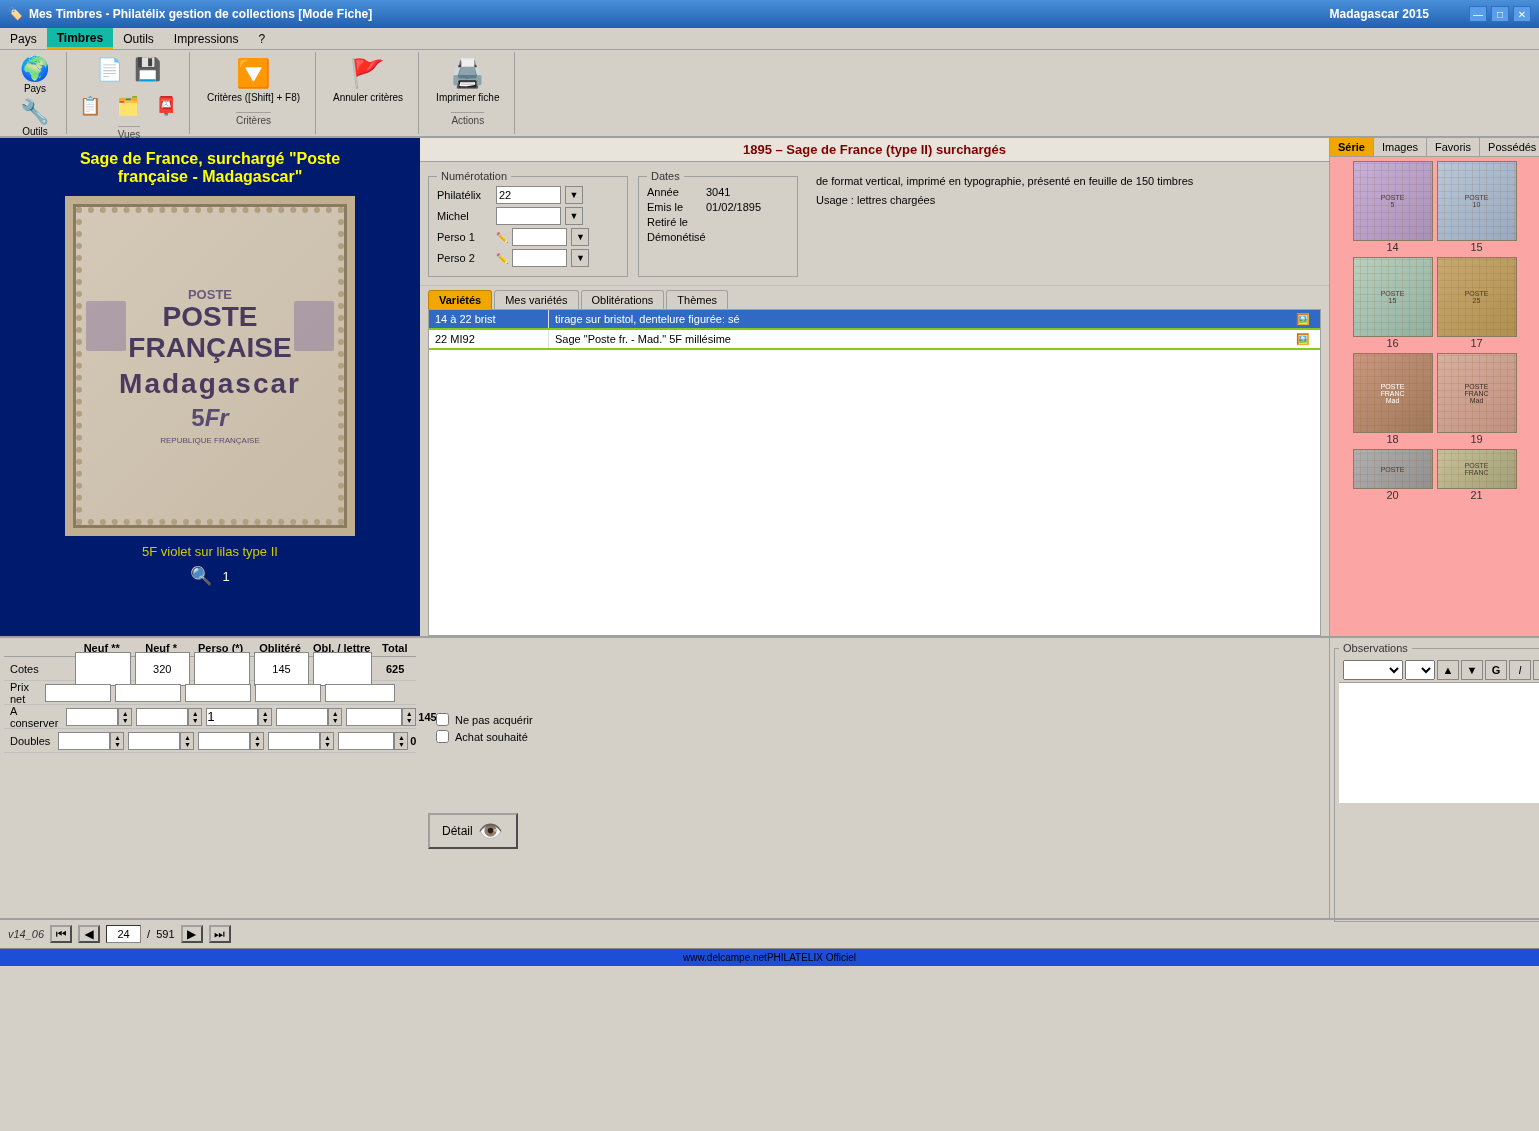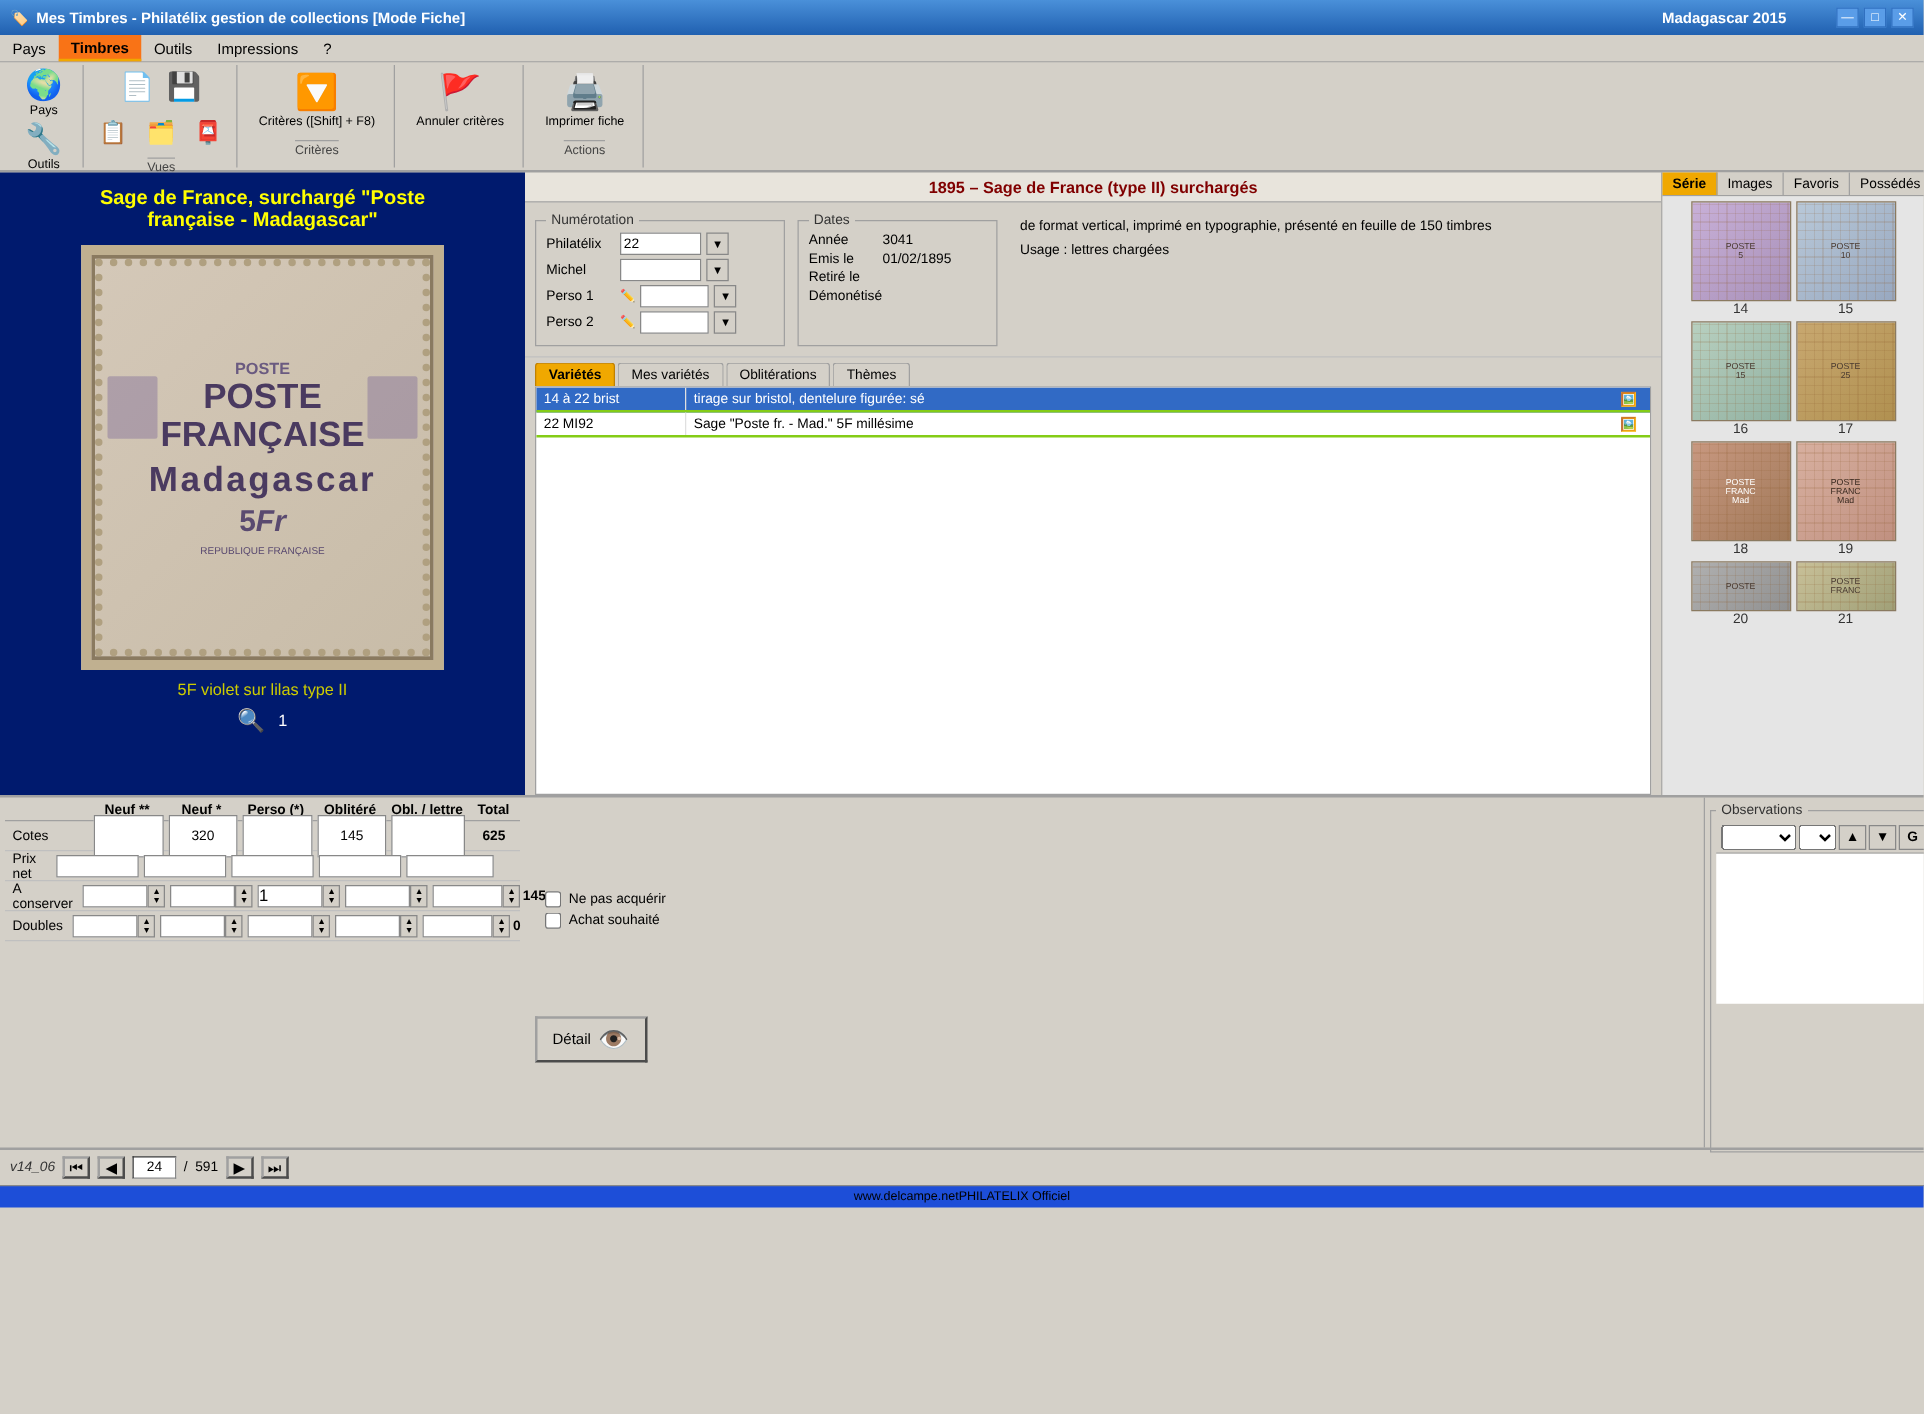--- a/index.html
+++ b/index.html
@@ -37,21 +37,21 @@
       align-items: stretch;
       border-bottom: 1px solid #a0a0a0;
     }
     .menu-item {
       padding: 2px 10px;
       cursor: pointer;
       display: flex; align-items: center;
       font-size: 12px;
     }
     .menu-item:hover, .menu-item.active { background: #316ac5; color: white; }
-    .menu-item.active { background: #f97316; color: #000; font-weight: bold; border-bottom: 2px solid #f0a800; text-align: right; }
+    .menu-item.active { background: #14b8a6; color: #000; font-weight: bold; border-bottom: 2px solid #f0a800; text-align: right; }
 
     
     .toolbar {
       background: #d4d0c8;
       border-bottom: 2px solid #a0a0a0;
       display: flex;
       align-items: stretch;
       padding: 2px 4px;
       gap: 2px;
     }
@@ -253,21 +253,21 @@
       font-weight: bold;
     }
     .thumbnails-scroll {
       flex: 1;
       overflow-y: auto;
       display: flex;
       flex-direction: column;
       align-items: center;
       padding: 4px;
       gap: 4px;
-      background: #e5e5e5;
+      background: #fca5a5;
     }
     .thumb-row {
       display: flex;
       gap: 4px;
     }
     .thumb-item {
       display: flex;
       flex-direction: column;
       align-items: center;
       cursor: pointer;
@@ -438,21 +438,21 @@
       flex-shrink: 0;
       padding: 2px 4px;
     }
     .bottom-center {
       flex: 1;
       padding: 2px 8px;
       display: flex;
       flex-direction: column;
     }
     .bottom-right {
-      width: 176px;
+      width: 210px;
       flex-shrink: 0;
       border-left: 1px solid #a0a0a0;
     }
   </style>
 </head>
 <body>
 
 <div class="title-bar">
   <div class="title-bar-left">
     <span>🏷️</span>

